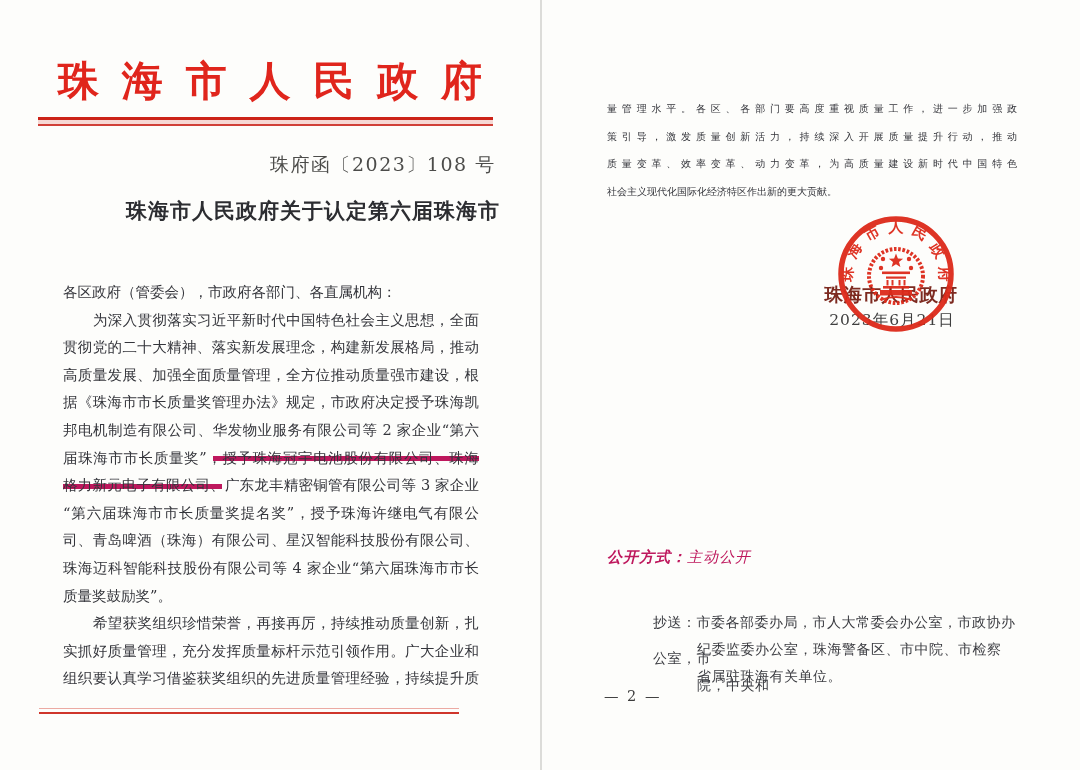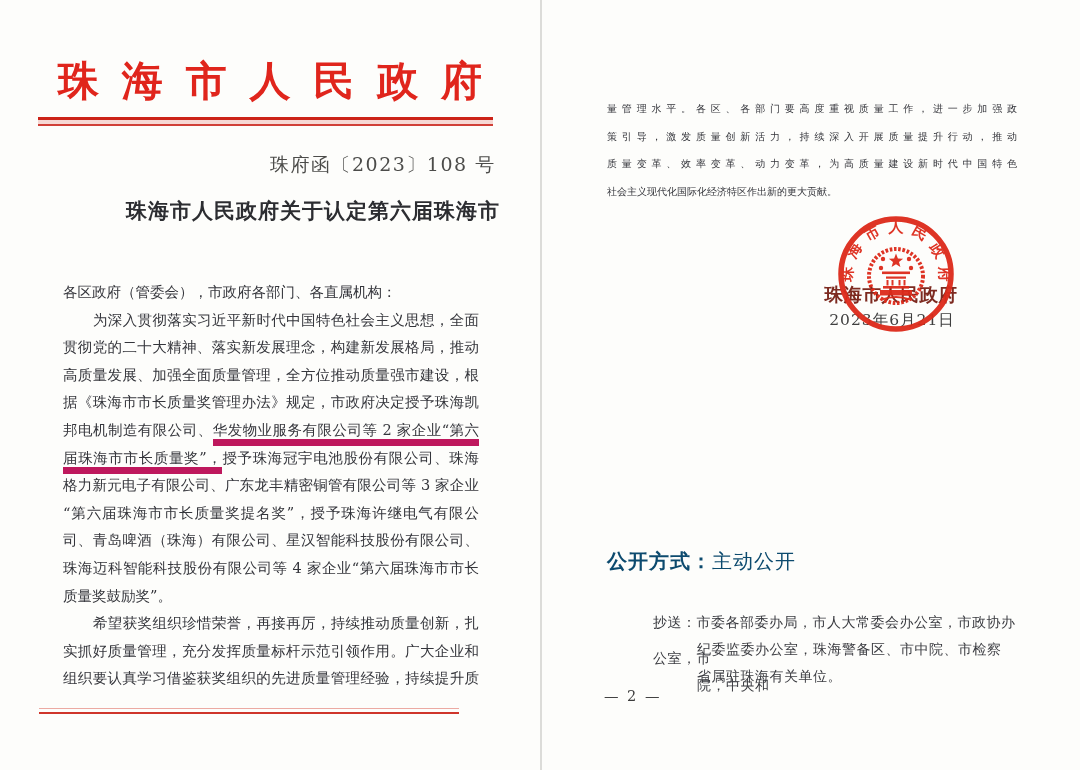--- a/index.html
+++ b/index.html
@@ -17,31 +17,31 @@
   .doc-title{left:40px;width:460px;text-align:right;font-size:21px;font-weight:bold;
              color:#2c2d31;letter-spacing:1px;}
   #title-1{top:197px;}
   #title-2{top:226px;}
   #body-left{left:63px;top:279px;width:416px;color:#34353b;font-size:14.5px;}
   #body-right{left:607px;top:95px;width:410px;color:#34353b;font-size:10px;}
   .bl{height:27.6px;line-height:27.6px;text-align:justify;text-align-last:justify;
       overflow:visible;box-sizing:border-box;}
   .bl.tl{text-align-last:left;}
   .bl.ind{padding-left:30px;}
-  .redline{border-bottom:7px solid #be185d;padding-bottom:1px;}
+  .redline{border-bottom:5px solid #be185d;padding-bottom:18px;}
   #footer-rule{left:39px;top:708px;width:420px;height:3px;border-top:1.5px solid #ecaaa3;
                border-bottom:2.5px solid #cf352b;}
   #page-divider{left:540px;top:0;width:2px;height:770px;background:#dcdcd9;}
   
   #seal{left:836px;top:214px;width:120px;height:120px;z-index:3;opacity:.95;}
   #issuer-name{left:823px;top:282px;width:136px;text-align:center;font-size:18.5px;
                font-weight:bold;color:#7d2a20;letter-spacing:.5px;z-index:2;}
   #issue-date{left:822px;top:310px;width:140px;text-align:center;font-size:15.5px;
               color:#3f3f3f;letter-spacing:1px;z-index:1;}
-  #publicity{left:607px;top:548px;font-size:20px;color:#0c4a6e;letter-spacing:1px;}
+  #publicity{left:607px;top:548px;font-size:15px;color:#be185d;letter-spacing:1px;font-style:italic;}
   #publicity .lbl{font-weight:bold;}
   #cc-block{left:617px;top:604px;width:406px;font-size:14px;color:#3a3b40;letter-spacing:.5px;}
   .ccl{height:27px;line-height:36px;margin-left:36px;}
   .ccl.hang{padding-left:44px;}
   #page-number{left:604px;top:688px;font-size:14.5px;color:#3c3c3c;letter-spacing:2px;}
 </style>
 </head>
 <body>
 
 <div id="canvas">

